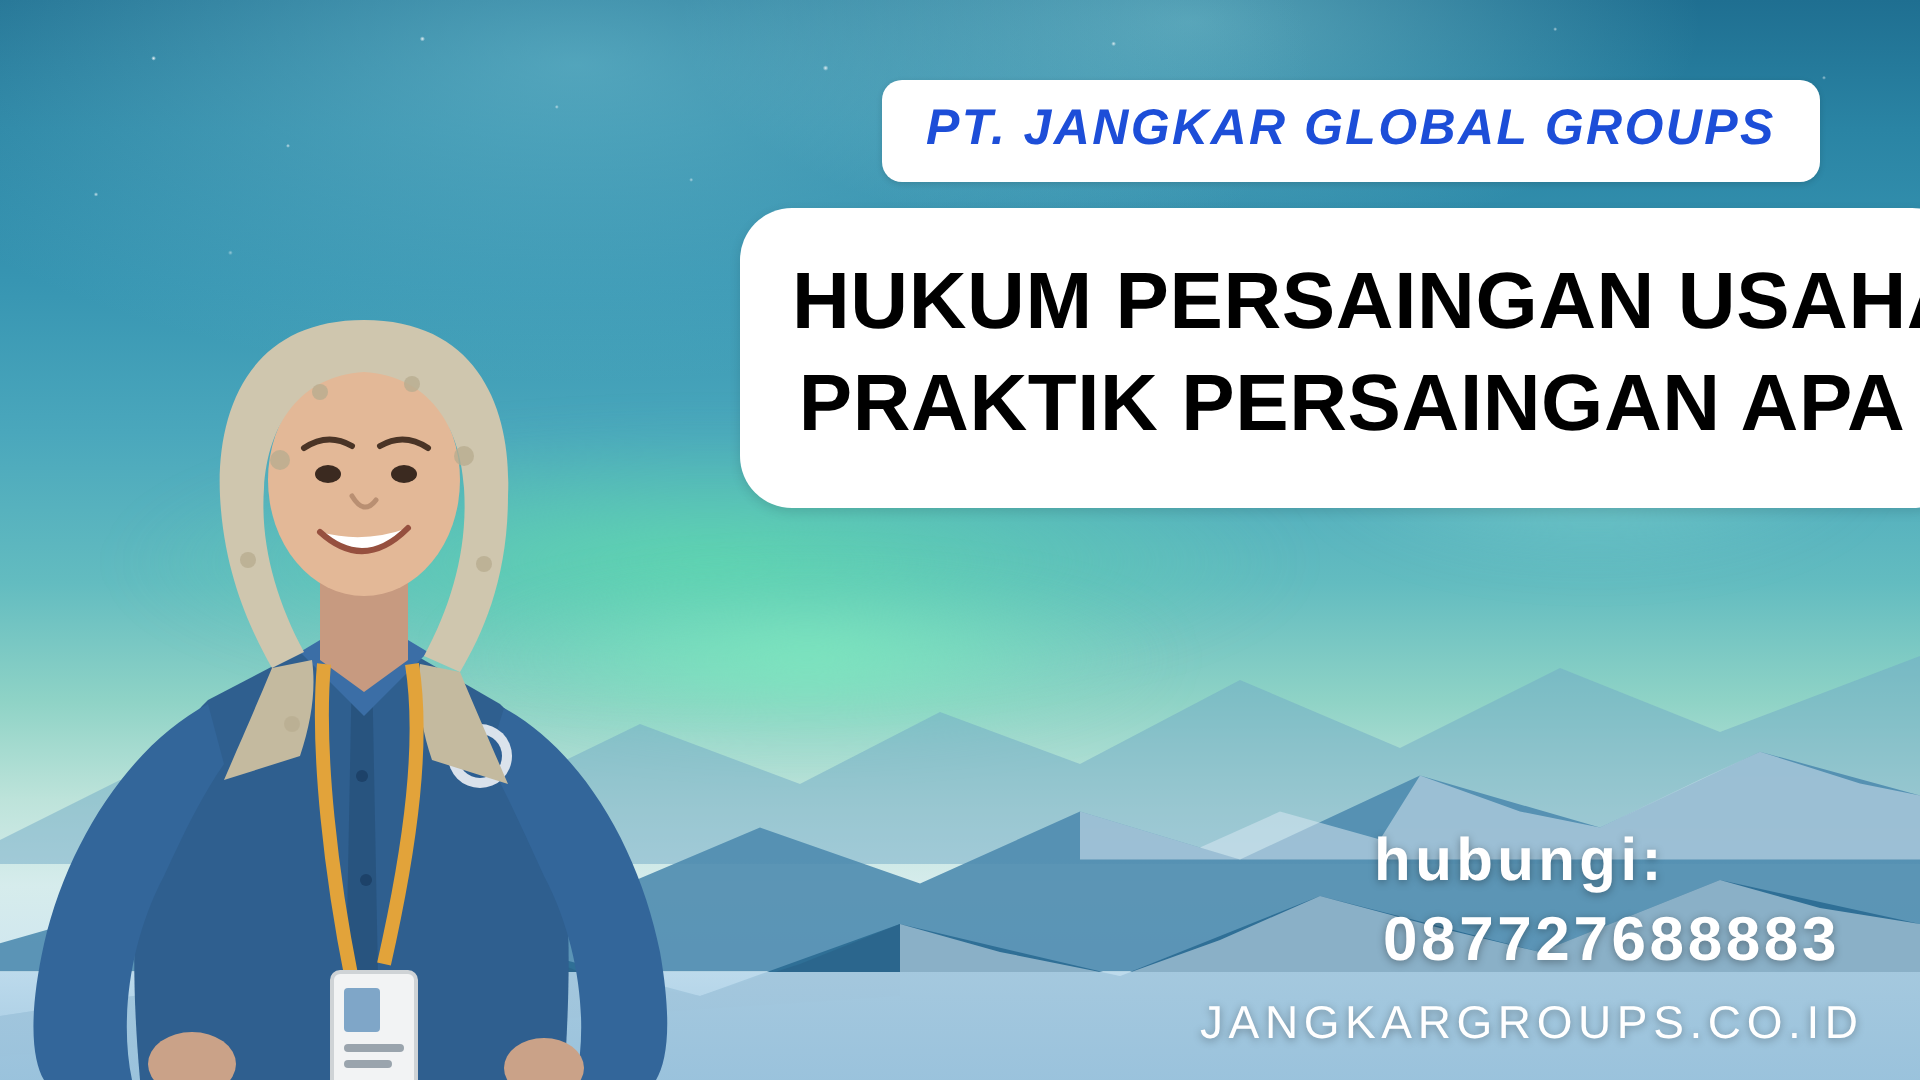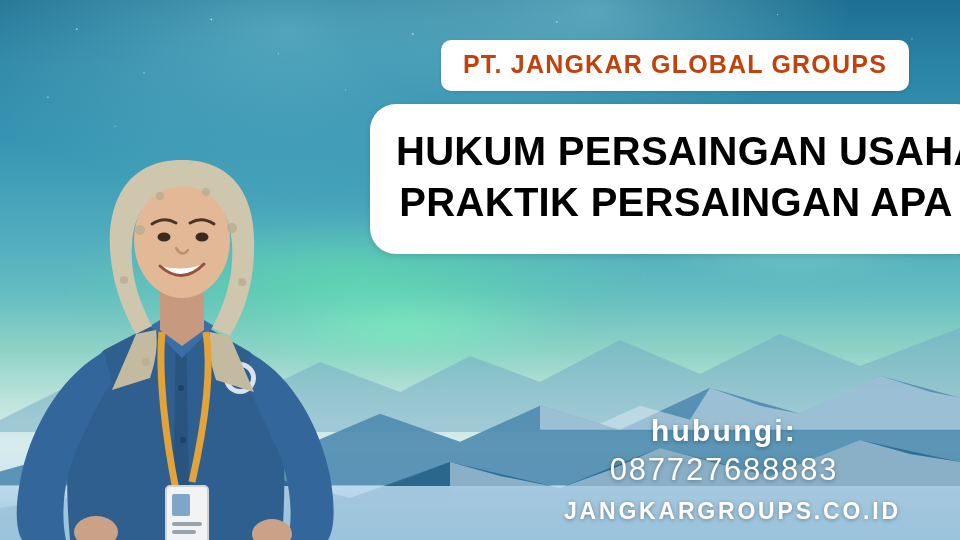--- a/index.html
+++ b/index.html
@@ -114,26 +114,27 @@
   .person svg { display: block; width: 100%; height: 100%; }
 
   
   .brand-bar {
     position: absolute;
     left: 441px;
     top: 40px;
     padding: 10px 22px 12px 22px;
     background: #ffffff;
     border-radius: 10px;
-    color: #c2410c;
+    color: #1d4ed8;
     font-size: 25px;
     font-weight: 700;
     letter-spacing: 1.2px;
     white-space: nowrap;
     box-shadow: 0 1px 3px rgba(0,0,0,.14);
+    font-style: italic;
   }
 
   .headline-card {
     position: absolute;
     left: 370px;
     top: 104px;
     width: 560px;
     padding: 22px 26px 26px 26px;
     background: #ffffff;
     border-radius: 26px;
@@ -145,43 +146,44 @@
     color: #000000;
     font-size: 40px;
     line-height: 1.28;
     font-weight: 700;
     letter-spacing: 0.3px;
     white-space: nowrap;
   }
 
   .contact {
     position: absolute;
-    left: 564px;
+    left: 600px;
     top: 414px;
     width: 320px;
     text-align: center;
     color: #ffffff;
   }
   .contact .hubungi {
     font-size: 30px;
     font-weight: 700;
     letter-spacing: 2.2px;
     text-shadow: 0 1px 4px rgba(0,0,0,.35);
   }
   .contact .phone {
     margin-top: 4px;
     font-size: 31px;
-    font-weight: 400;
+    font-weight: 700;
     letter-spacing: 1.8px;
     text-shadow: 0 1px 4px rgba(0,0,0,.35);
+    text-align: right;
   }
   .contact .site {
     margin-top: 10px;
     font-size: 23px;
-    font-weight: 700;
+    font-weight: 400;
     letter-spacing: 2.8px;
     text-shadow: 0 1px 4px rgba(0,0,0,.35);
   }
 </style>
 </head>
 <body>
 
 <div id="poster">
 
   <div class="bg-sky"></div>

